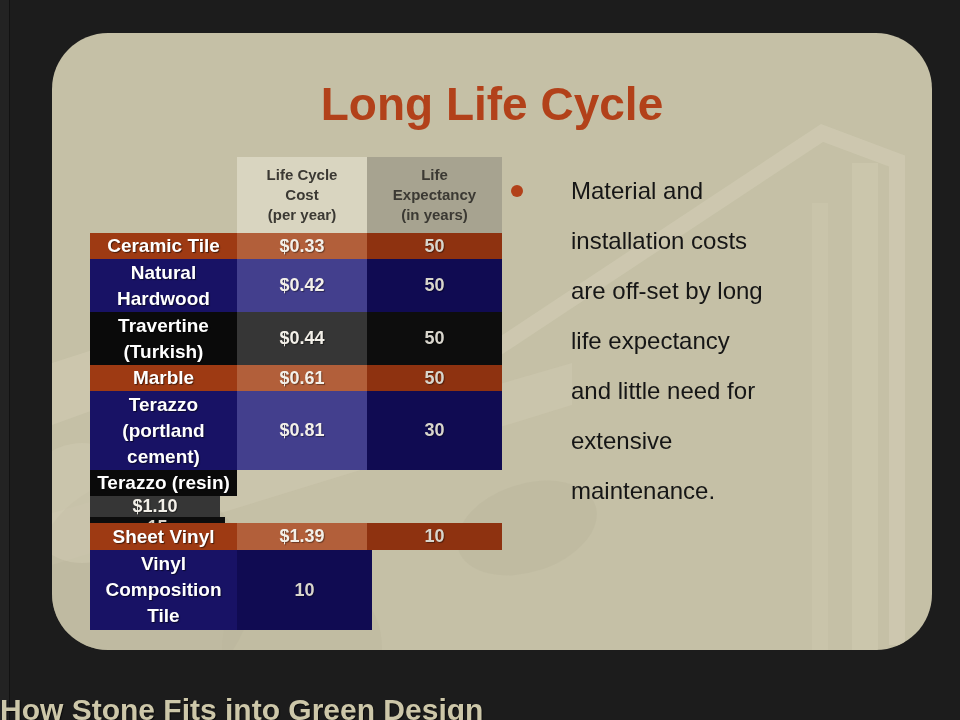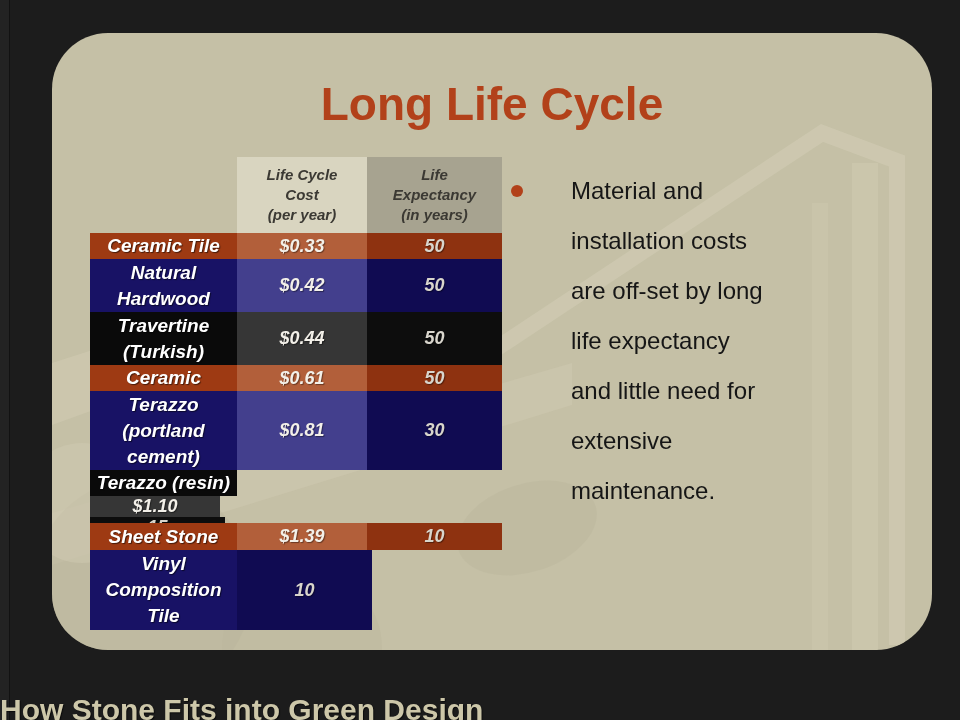--- a/index.html
+++ b/index.html
@@ -9,21 +9,21 @@
   .edge-line{position:absolute;left:9px;top:0;width:1px;height:720px;background:#121212;}
 
   .slide{position:absolute;left:52px;top:33px;width:880px;height:617px;
          background:var(--slide);border-radius:56px;overflow:hidden;}
   .watermark{position:absolute;left:0;top:0;width:880px;height:617px;}
 
   .title{position:absolute;left:0;top:46px;width:880px;text-align:center;
          font-size:46px;line-height:50px;font-weight:bold;color:var(--title);}
 
   
-  .ltable{position:absolute;left:38px;top:124px;width:420px;font-style:italic;}
+  .ltable{position:absolute;left:38px;top:124px;width:420px;}
   .thead{display:flex;margin-left:147px;height:76px;}
   .th{display:flex;align-items:center;justify-content:center;text-align:center;
       font-weight:bold;font-size:15px;line-height:20px;color:var(--header-text);white-space:pre;}
   .th.cost{width:130px;background:var(--header-light-bg);}
   .th.yrs{width:135px;background:var(--header-dark-bg);}
   .trow{display:flex;}
   .tcell{display:flex;align-items:center;justify-content:center;text-align:center;
          font-weight:bold;white-space:pre;}
   .tcell.lbl{width:147px;font-size:19px;line-height:26px;color:var(--label-text);
              text-shadow:1px 1px 1px rgba(0,0,0,.55);}
@@ -88,38 +88,38 @@
             <div class="tcell cost">$0.42</div>
             <div class="tcell yrs">50</div>
           </div>
           <div class="trow v-black" style="height: 53px;">
             <div class="tcell lbl">Travertine
 (Turkish)</div>
             <div class="tcell cost">$0.44</div>
             <div class="tcell yrs">50</div>
           </div>
           <div class="trow v-rust" style="height: 26px;">
-            <div class="tcell lbl">Ceramic</div>
+            <div class="tcell lbl">Marble</div>
             <div class="tcell cost">$0.61</div>
             <div class="tcell yrs">50</div>
           </div>
           <div class="trow v-navy" style="height: 79px;">
             <div class="tcell lbl">Terazzo
 (portland
 cement)</div>
             <div class="tcell cost">$0.81</div>
             <div class="tcell yrs">30</div>
           </div>
           <div class="trow v-black" style="height: 53px; flex-direction: column;">
             <div class="tcell lbl">Terazzo (resin)</div>
             <div class="tcell cost">$1.10</div>
             <div class="tcell yrs">15</div>
           </div>
           <div class="trow v-rust" style="height: 27px;">
-            <div class="tcell lbl">Sheet Stone</div>
+            <div class="tcell lbl">Sheet Vinyl</div>
             <div class="tcell cost">$1.39</div>
             <div class="tcell yrs">10</div>
           </div>
           <div class="trow v-navy" style="height: 80px;">
             <div class="tcell lbl">Vinyl
 Composition
 Tile</div>
             <div class="tcell yrs">10</div>
           </div>
         </div>

